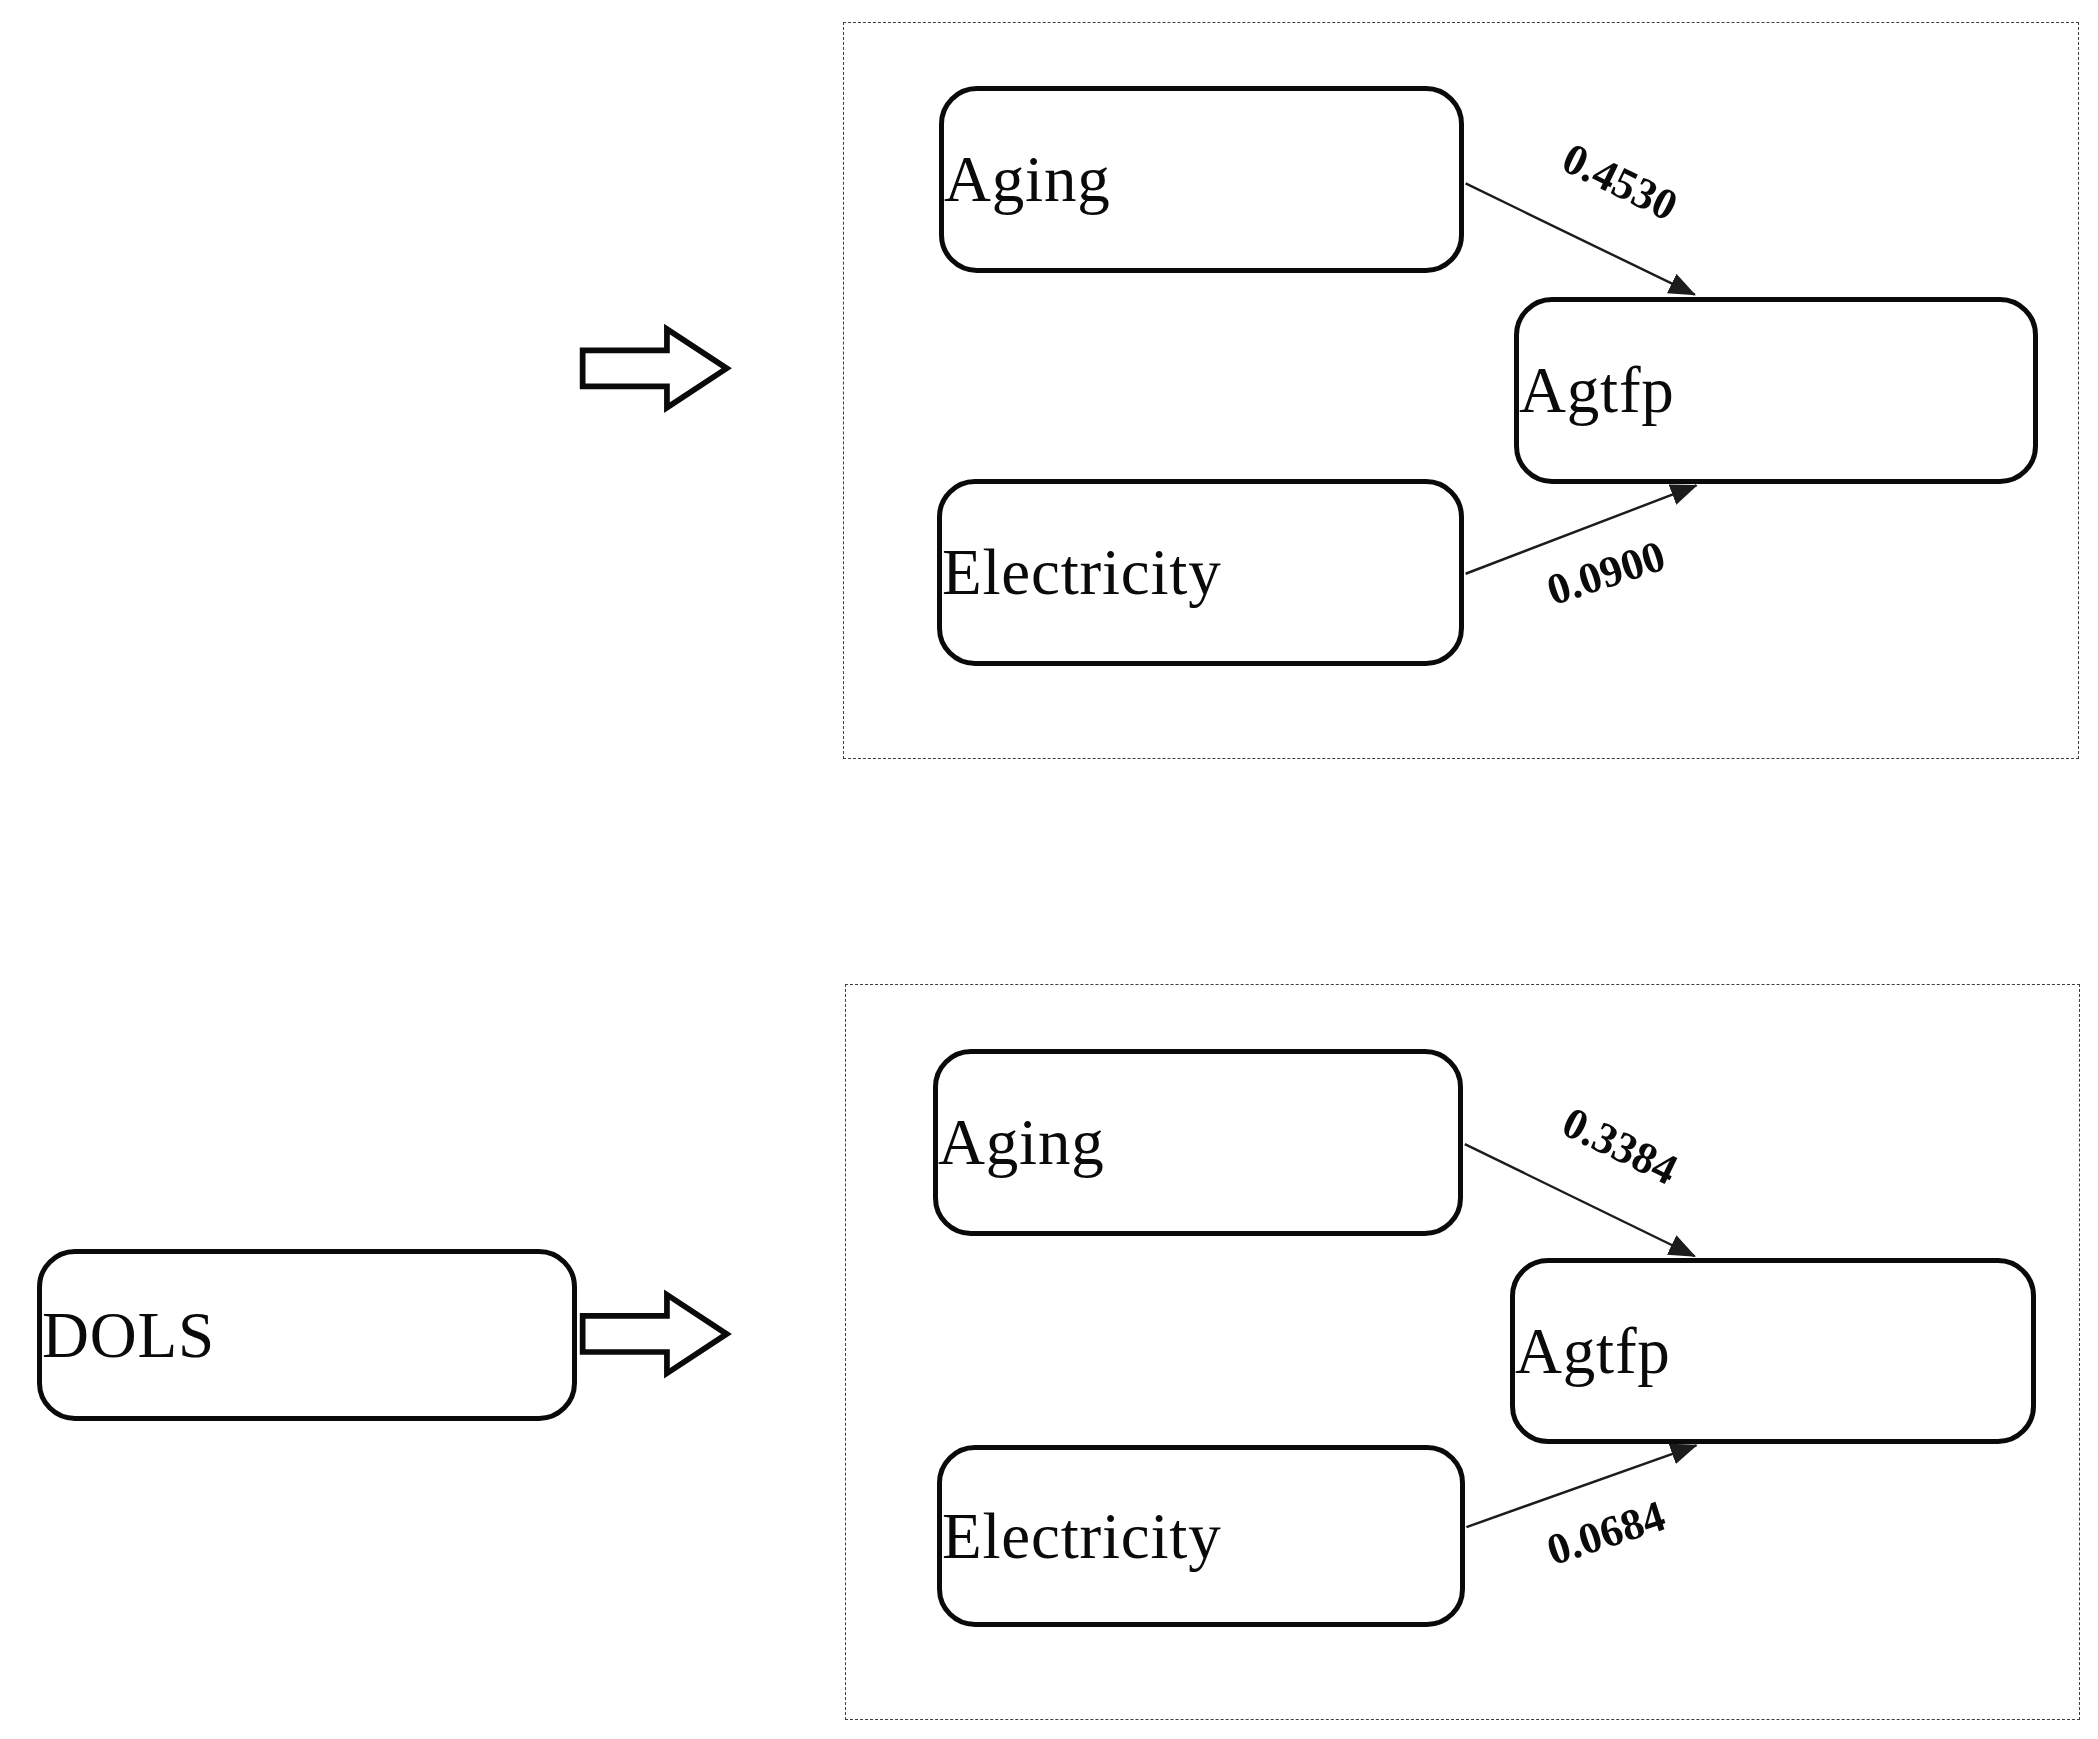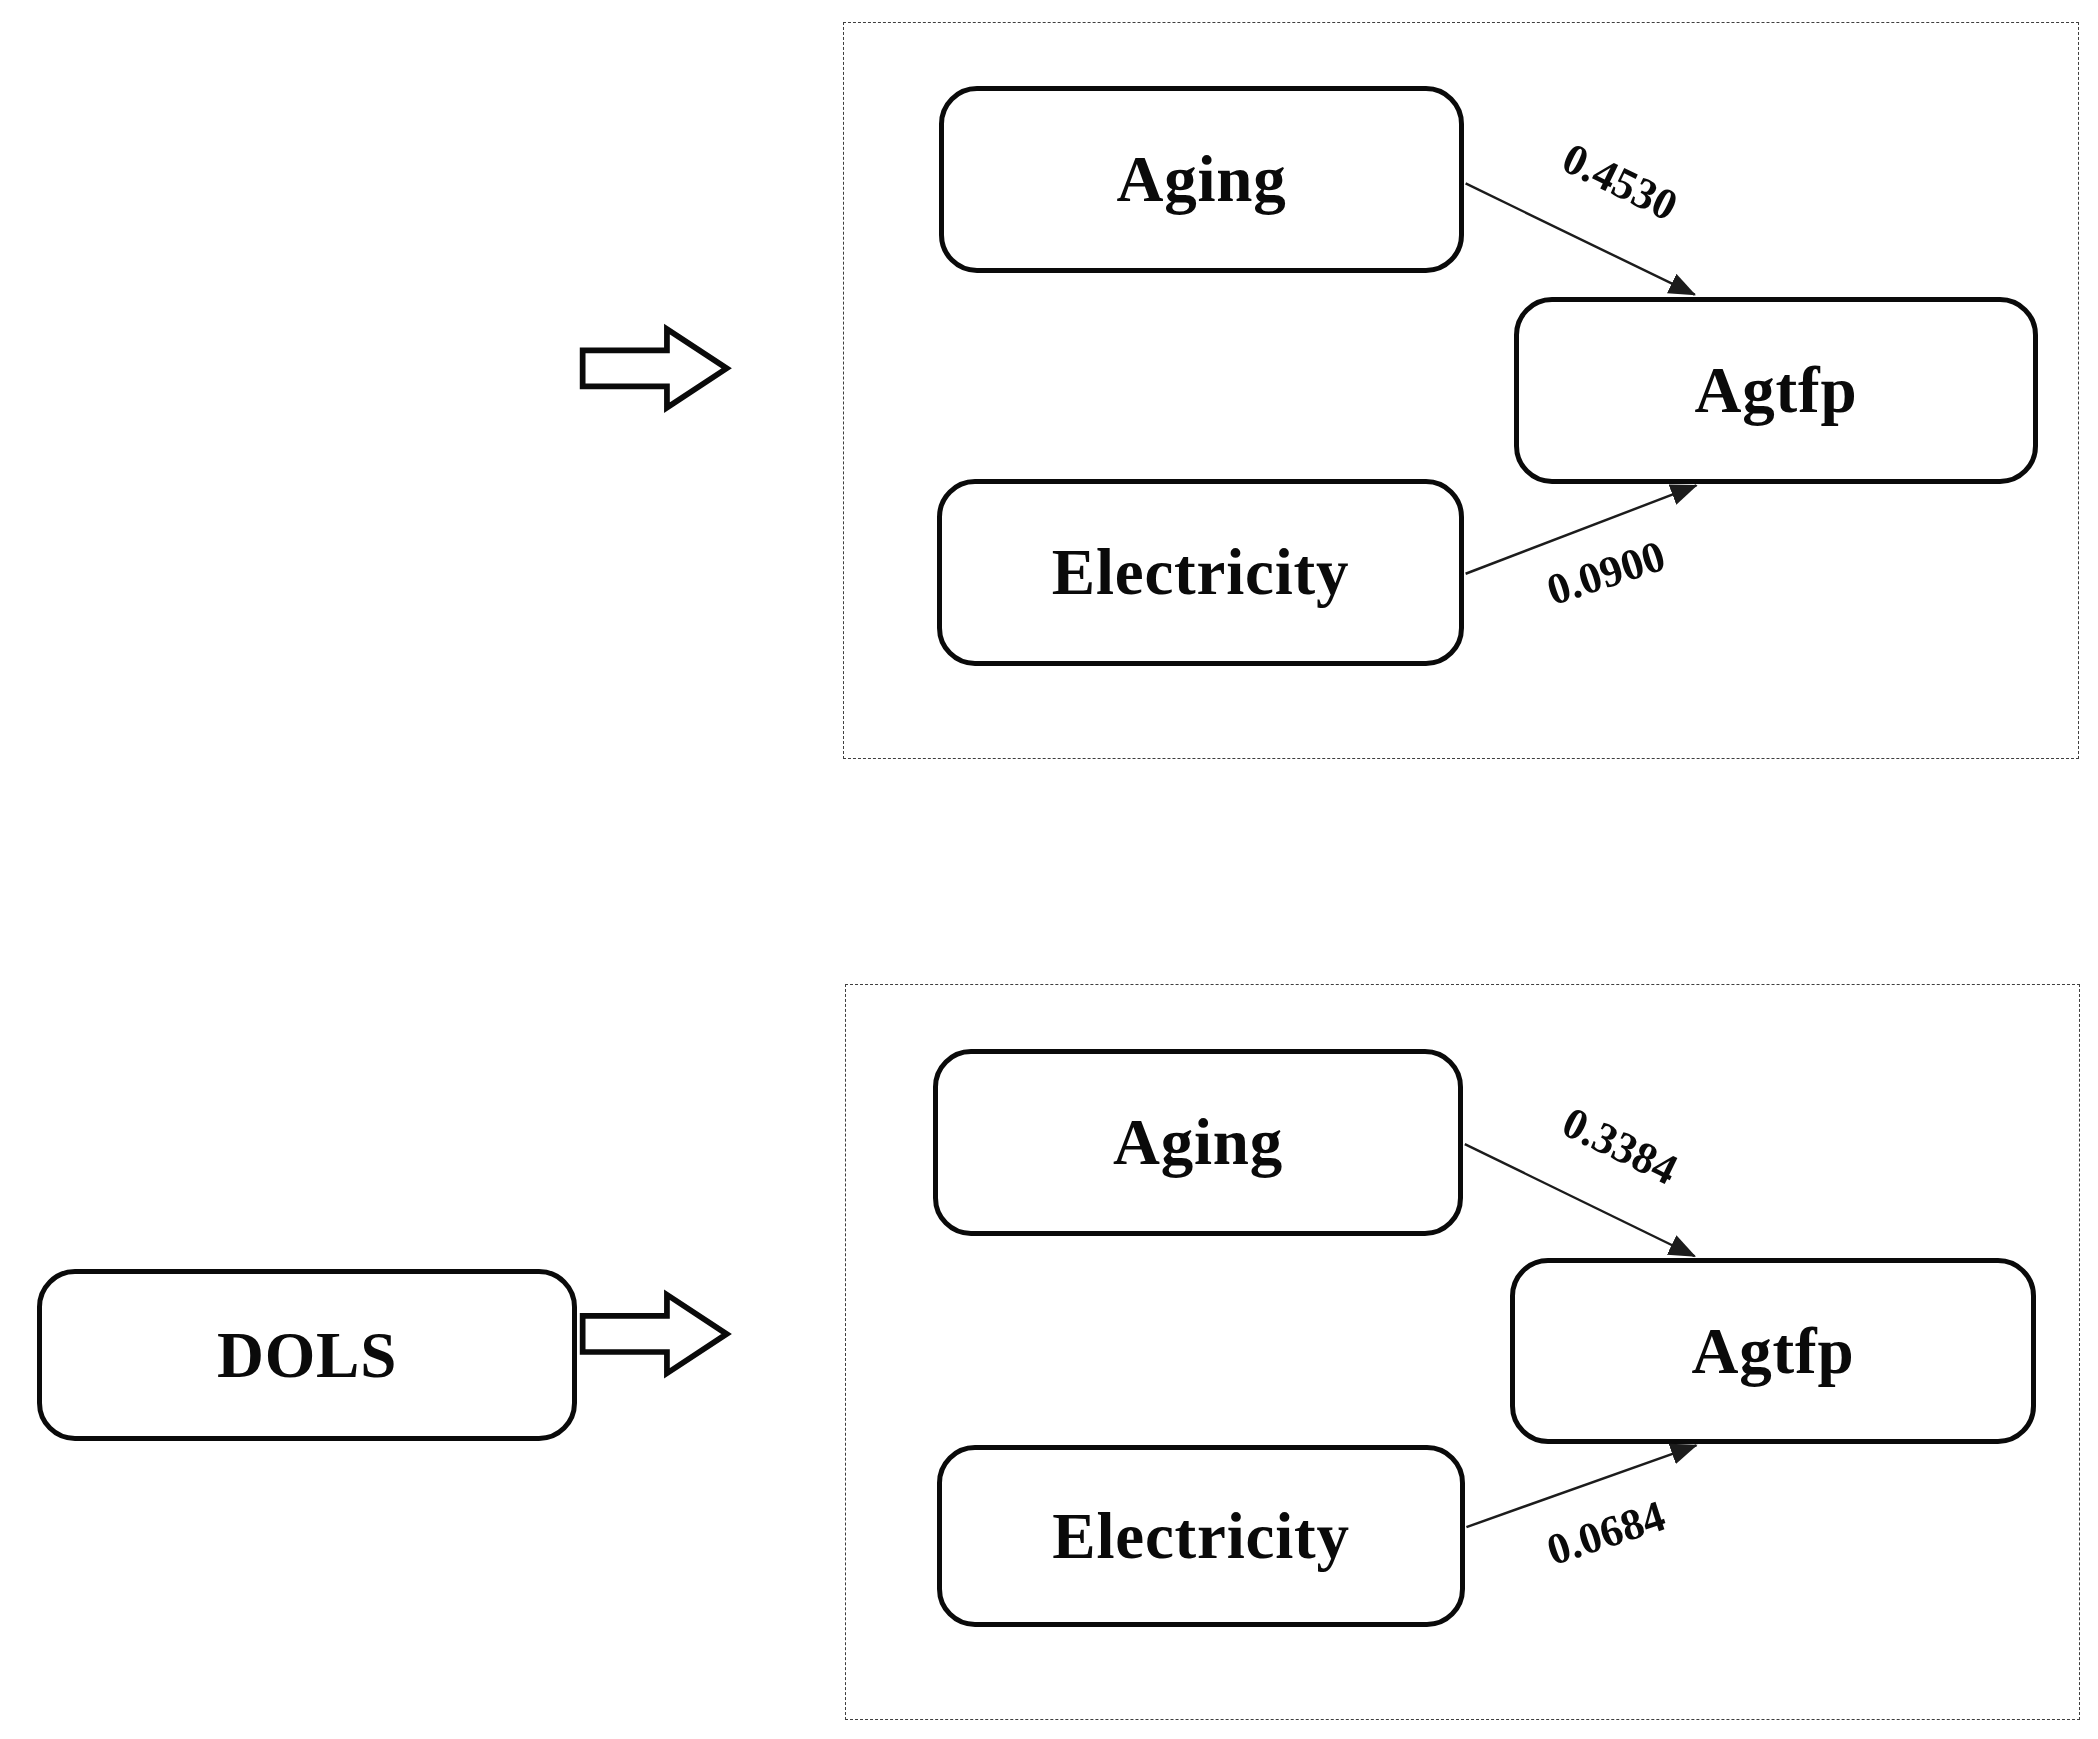--- a/index.html
+++ b/index.html
@@ -19,22 +19,21 @@
     background:transparent;
   }
   .node{
     position:absolute;
     box-sizing:border-box;
     background:#ffffff;
     border:5.7px solid #0a0a0a;
     border-radius:38px;
     display:flex;
     align-items:center;
-    justify-content:center;
-    font-weight:bold;
+    font-weight:normal;
     font-size:65px;
     letter-spacing:0.8px;
     white-space:nowrap;
   }
   .coef{
     position:absolute;
     font-weight:bold;
     font-size:44px;
     white-space:nowrap;
     transform-origin:center center;
@@ -68,21 +67,21 @@
   </div>
 
   <div class="node" style="left:937px; top:479px; width:527px; height:187px;">
     <span>Electricity</span>
   </div>
 
   <div class="coef rot-down" style="left:1620px; top:182px;">0.4530</div>
 
   <div class="coef rot-up" style="left:1606px; top:573px;">0.0900</div>
 
-  <div class="node" style="left:37px; top:1249px; width:540px; height:172px;margin-top:20px;">
+  <div class="node" style="left:37px; top:1249px; width:540px; height:172px;">
     <span>DOLS</span>
   </div>
 
   <div class="frame" style="left:845px; top:984px; width:1235px; height:736px;"></div>
 
   <div class="node" style="left:933px; top:1049px; width:530px; height:187px;">
     <span>Aging</span>
   </div>
 
   <div class="node" style="left:1510px; top:1258px; width:526px; height:186px;">

